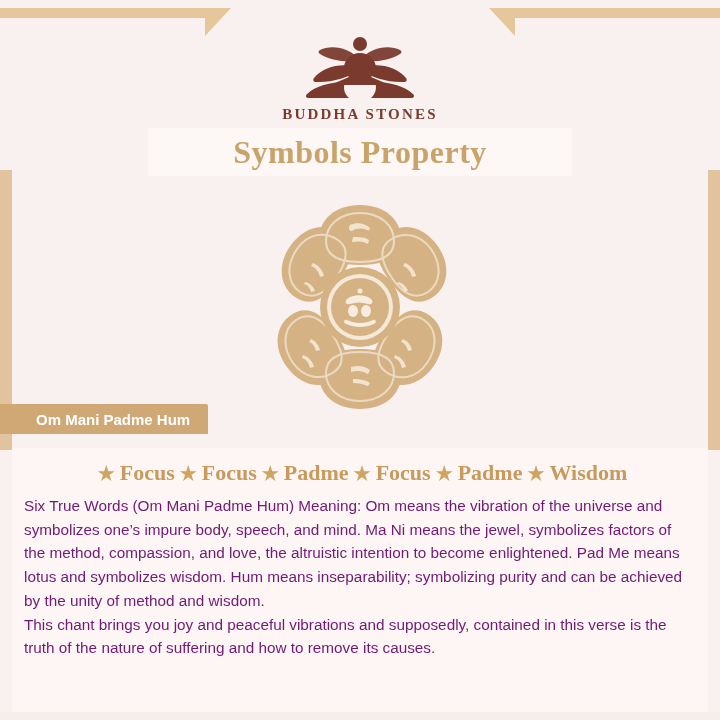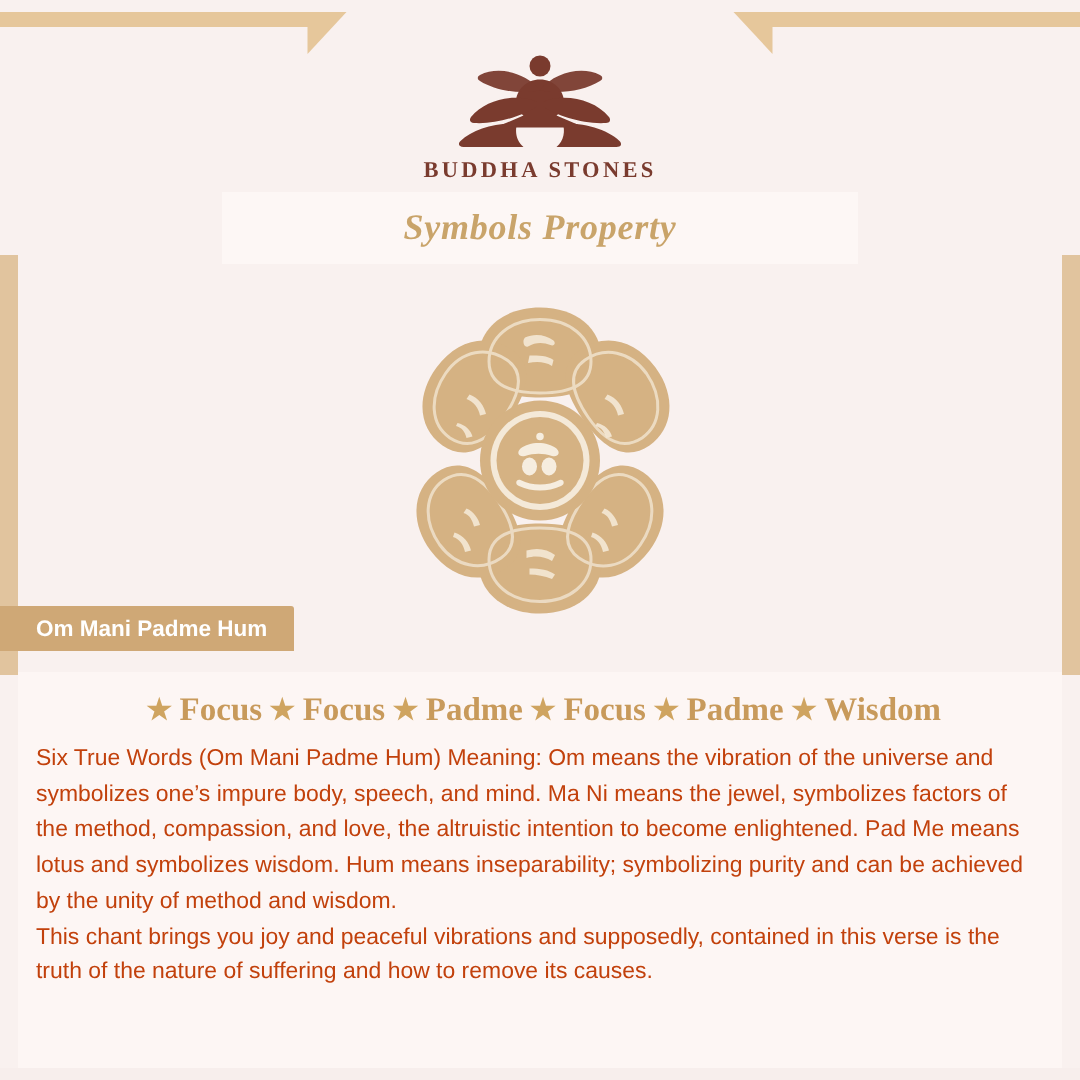--- a/index.html
+++ b/index.html
@@ -90,45 +90,44 @@
     width: 424px;
     height: 48px;
     background: #fdf7f5;
     display: flex;
     align-items: center;
     justify-content: center;
   }
   .title-band .title {
     font-family: "Liberation Serif", serif;
     font-weight: bold;
-    font-size: 24px;
+    font-size: 32px;
     color: #c9a46a;
     letter-spacing: 0.5px;
-    font-style: italic;
   }
 
   
   .mandala-area {
     position: absolute;
     left: 0;
     right: 0;
     top: 182px;
     height: 250px;
     display: flex;
     align-items: center;
     justify-content: center;
   }
 
   
   .badge {
     position: absolute;
     left: 0;
     top: 404px;
     height: 30px;
-    padding: 0 18px 0 24px;
+    padding: 0 18px 0 36px;
     background: #cfa876;
     color: #ffffff;
     font-size: 15px;
     font-weight: bold;
     display: flex;
     align-items: center;
     border-top-right-radius: 2px;
   }
   .badge-notch {
     position: absolute;
@@ -164,21 +163,21 @@
     margin-bottom: 8px;
   }
   .keywords .star {
     color: #cfa460;
     font-size: 19px;
     margin: 0 5px;
   }
   .body-text {
     font-size: 15.3px;
     line-height: 1.55;
-    color: #c2410c;
+    color: #701a75;
     text-align: left;
   }
   .body-text p { margin: 0; }
   .body-text p + p { margin-top: 0px; }
 </style>
 </head>
 <body>
 
 <div class="page">
 

